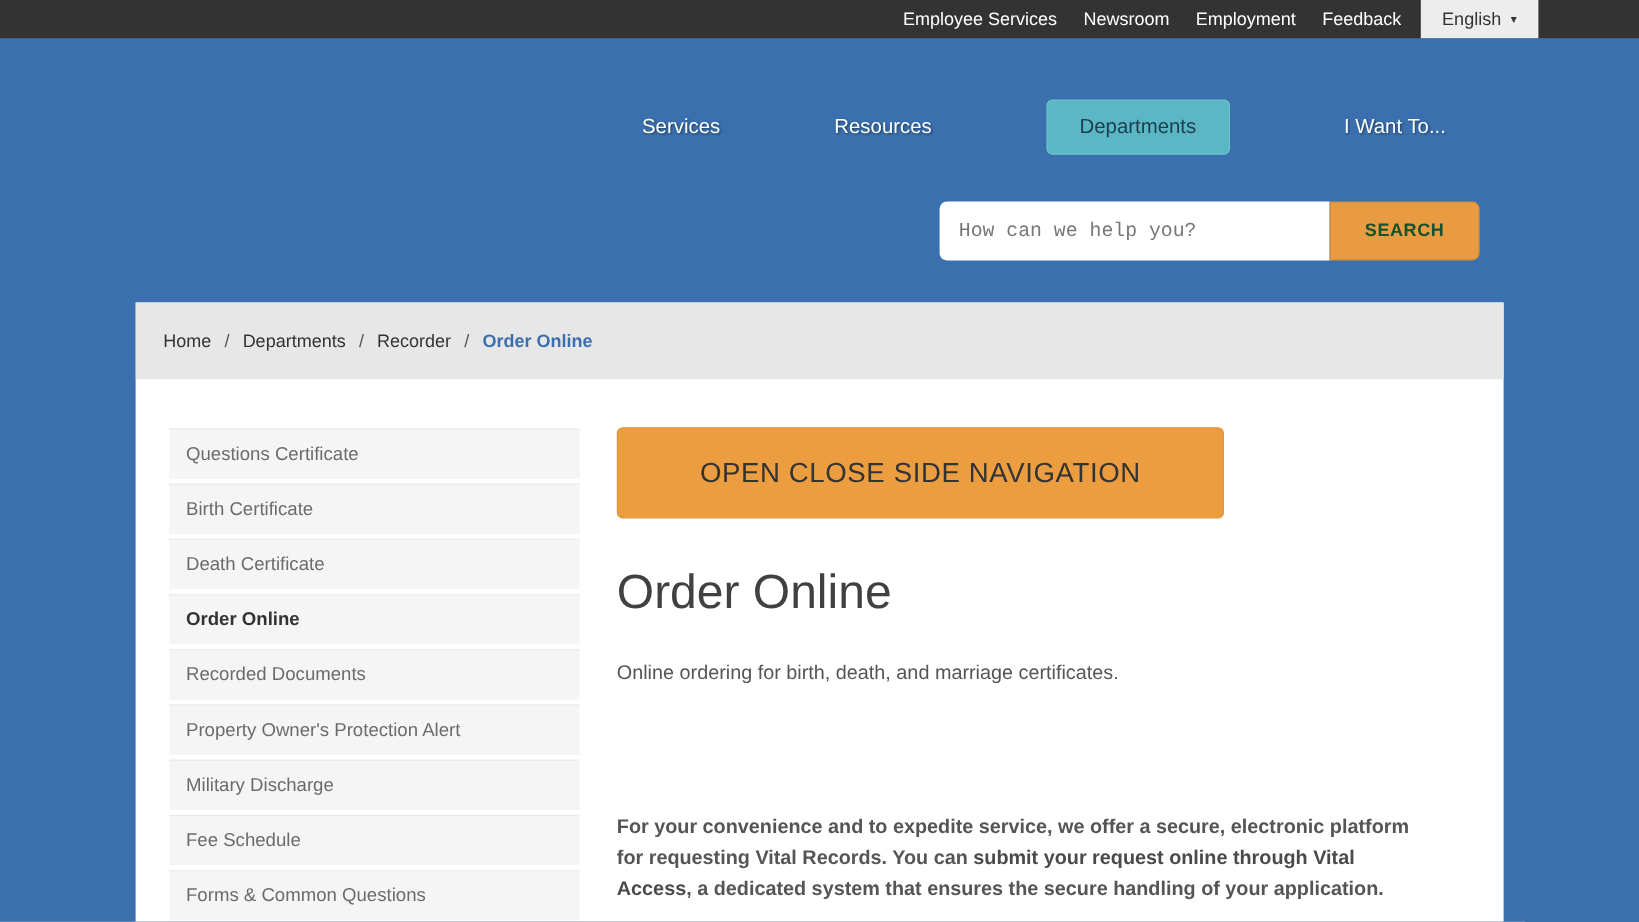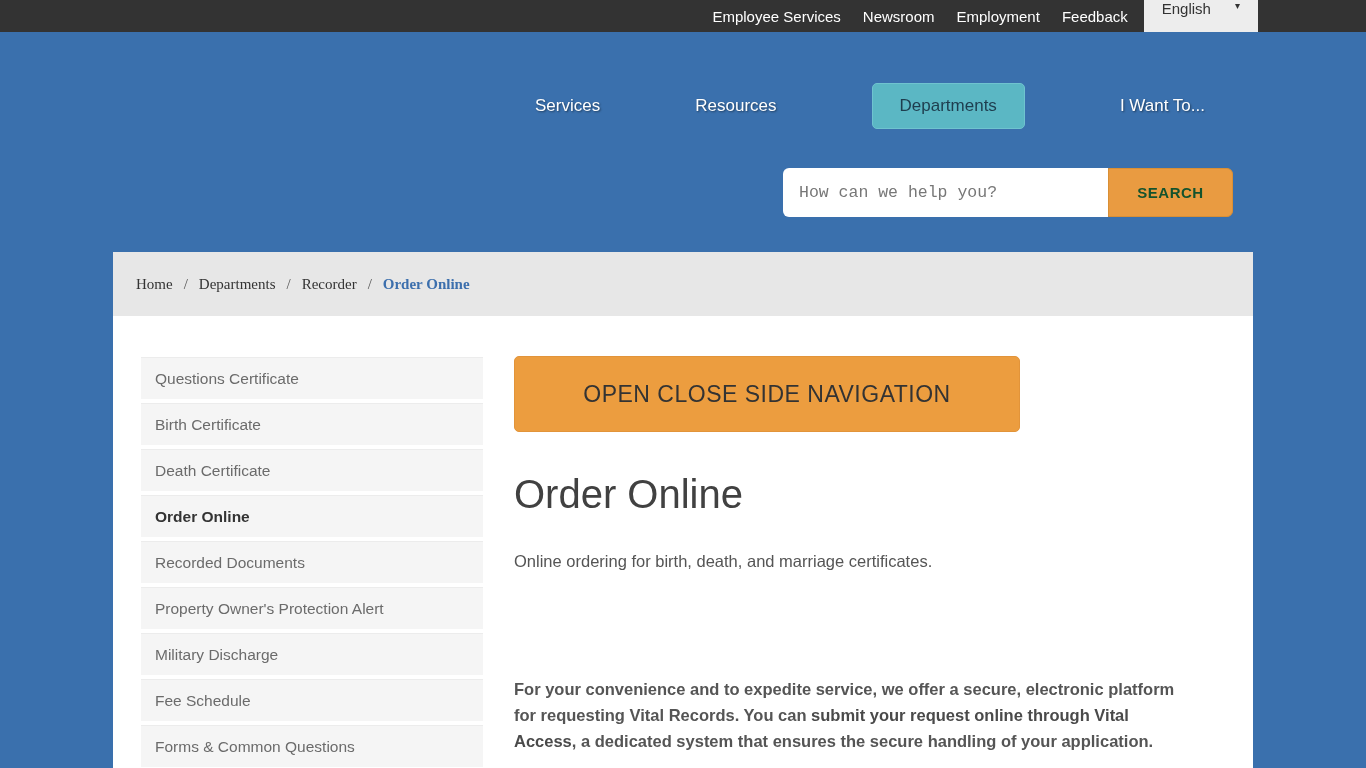--- a/index.html
+++ b/index.html
@@ -9,33 +9,33 @@
     font-family: "Liberation Sans", sans-serif;
     background: #3a70ad;
   }
 
   
   .topbar {
     position: absolute; left: 0; top: 0;
     width: 1366px; height: 32px;
     background: #333333;
     display: flex; justify-content: flex-end; align-items: stretch;
-    padding-right: 108px;
+    padding-right: 84px;
   }
   .topbar-link {
     color: #ffffff; font-size: 15px;
     display: flex; align-items: center;
     padding: 0 11px;
     cursor: pointer; white-space: nowrap;
   }
   .lang-btn {
     margin-left: 5px;
     background: #ededed; color: #333333;
     font-size: 15px;
-    display: flex; gap: 24px;
+    display: flex; align-items: center; gap: 8px;
     padding: 0 18px;
     cursor: pointer;
   }
   .lang-btn .caret { font-size: 10px; color: #333; }
 
   
   .header { position: absolute; left: 0; top: 32px; width: 1366px; height: 220px; background: #3a70ad; }
   .mainnav {
     position: absolute; left: 535px; top: 51px;
     width: 670px; height: 45px;
@@ -82,21 +82,20 @@
     position: absolute; left: 113px; top: 252px;
     width: 1140px; height: 516px;
     background: #ffffff; overflow: hidden;
   }
   .breadcrumb {
     width: 1232px; height: 64px;
     background: #e7e7e7;
     display: flex; align-items: center;
     padding-left: 23px;
     font-size: 15px;
-    font-family: Liberation Serif, serif;
   }
   .crumb { color: #333333; cursor: pointer; }
   .crumb-sep { color: #555555; margin: 0 11px; }
   .crumb.current { color: #3c6fad; font-weight: bold; cursor: default; }
 
   
   .sidebar { position: absolute; left: 28px; top: 105px; width: 342px; }
   .side-item {
     height: 42px; margin-bottom: 4px;
     background: #f5f5f5;

